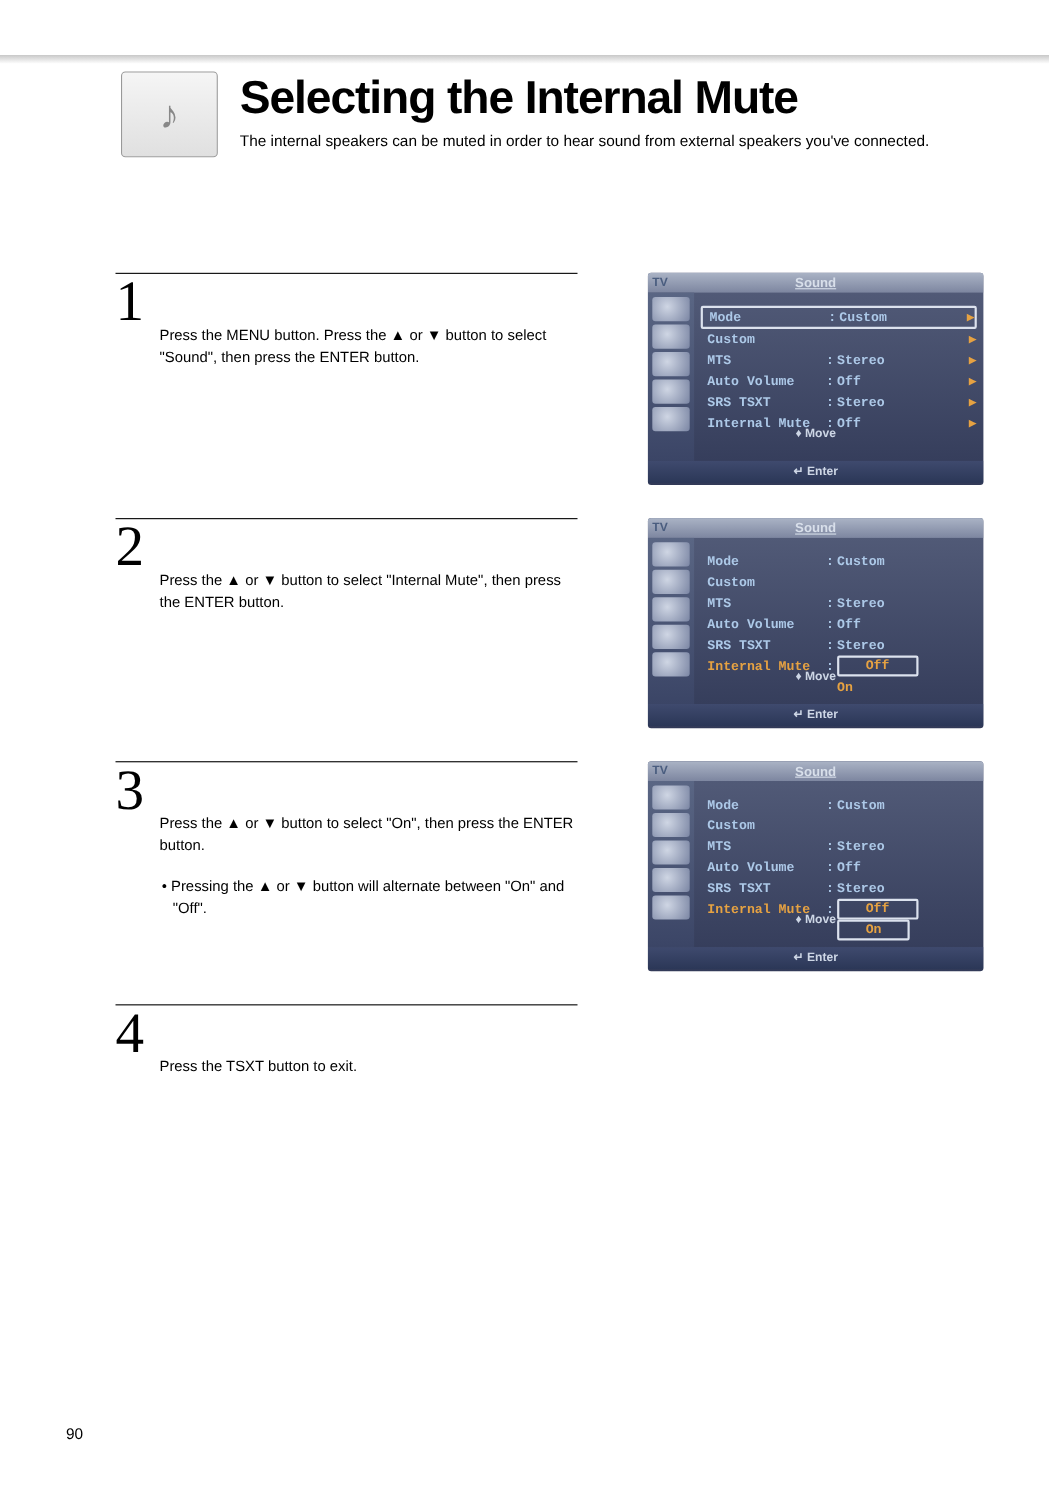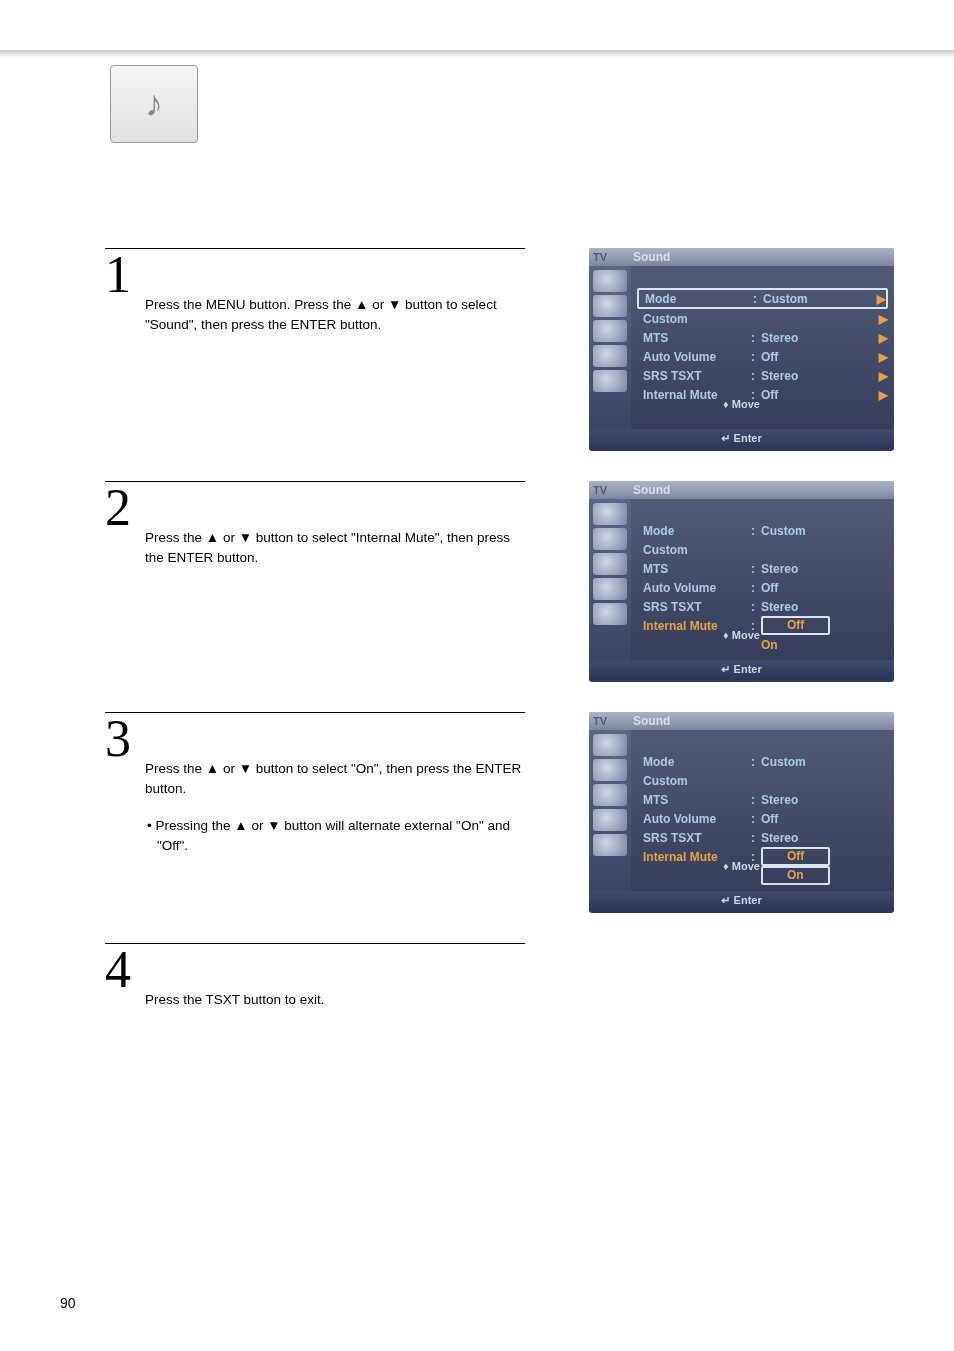--- a/index.html
+++ b/index.html
@@ -115,39 +115,40 @@
     font-family: Arial, sans-serif;
   }
   .osd-titlebar {
     display:flex;
     align-items:center;
     background: linear-gradient(to bottom, #aab3c5, #7d86a0);
     height: 18px;
     padding: 0 4px;
   }
   .osd-tv { color:#4a5d7f; font-size:11px; font-weight:bold; width:40px; }
-  .osd-title { color:#d8dfea; flex:1; font-size:12px; font-weight:bold; padding-right:40px;}
+  .osd-title { color:#d8dfea; flex:1; text-align:center; font-size:12px; font-weight:bold; padding-right:40px;text-decoration:underline;}
   .osd-body { display:flex; }
   .osd-icons {
     width: 42px;
     background: linear-gradient(to bottom, #5a6684, #3b4566);
     padding: 4px 4px;
     display:flex;
     flex-direction:column;
     gap:3px;
   }
   .osd-ic {
     width:34px; height:22px;
     background: radial-gradient(circle at 40% 40%, #cfd6e4, #7a85a3);
     border-radius:3px;
   }
   .osd-list {
     flex:1;
-    padding: 22px 6px 6px 6px;
+    padding: 12px 6px 6px 6px;
     position:relative;
+    font-family:Liberation Mono, monospace;
   }
   .osd-row {
     display:flex;
     align-items:center;
     height: 19px;
     padding-left:6px;
   }
   .osd-label { width: 108px; }
   .osd-sep { width:10px; }
   .osd-val { flex:1; }
@@ -190,20 +191,24 @@
   .gap-block { height: 20px; }
 </style>
 </head>
 <body>
 
 <div class="page">
   <div class="top-shadow"></div>
 
   <div class="header-row">
     <div class="header-icon">♪</div>
+    <div class="header-text">
+      <h1 class="title">Selecting the Internal Mute</h1>
+      <div class="intro">The internal speakers can be muted in order to hear sound from external speakers you've connected.</div>
+    </div>
   </div>
 
   <div class="steps">
 
     <div class="step-row">
       <div class="step-left">
         <div class="step-num">1</div>
         <div class="step-text">Press the MENU button. Press the ▲ or ▼ button to select "Sound", then press the ENTER button.</div>
       </div>
       <div class="step-right">
@@ -337,21 +342,21 @@
       </div>
     </div>
 
     <div class="gap-block"></div>
 
     <div class="step-row">
       <div class="step-left">
         <div class="step-num">3</div>
         <div class="step-text">
           <span>Press the ▲ or ▼ button to select "On", then press the ENTER button.</span>
-          <div class="sub">• Pressing the ▲ or ▼ button will alternate external "On" and "Off".</div>
+          <div class="sub">• Pressing the ▲ or ▼ button will alternate between "On" and "Off".</div>
         </div>
       </div>
       <div class="step-right">
         <div class="osd">
           <div class="osd-titlebar">
             <div class="osd-tv">TV</div>
             <div class="osd-title">Sound</div>
           </div>
           <div class="osd-body">
             <div class="osd-icons">

